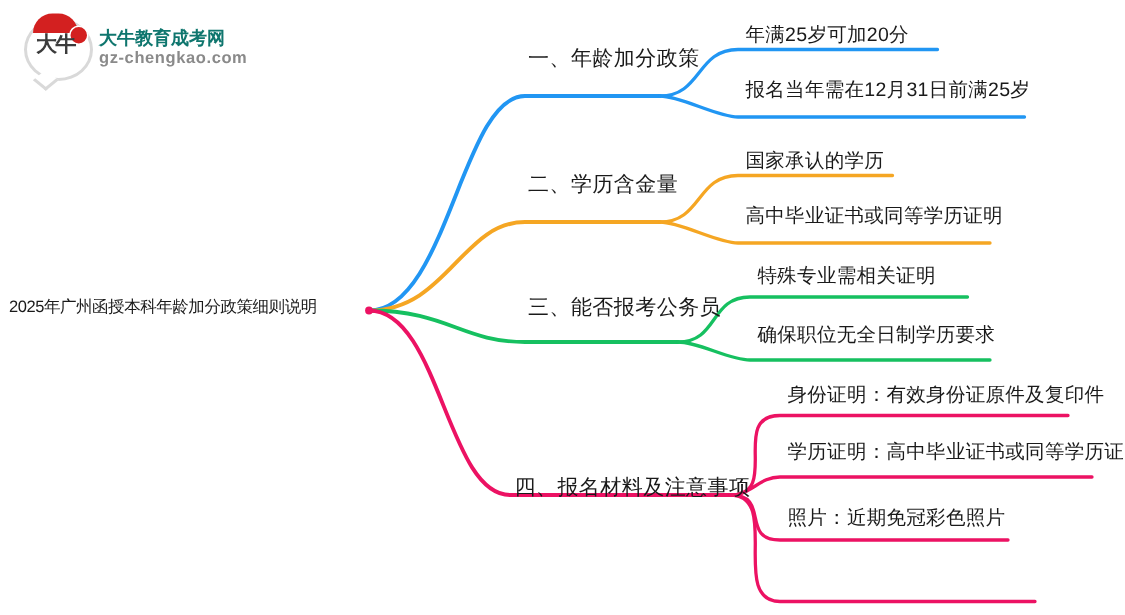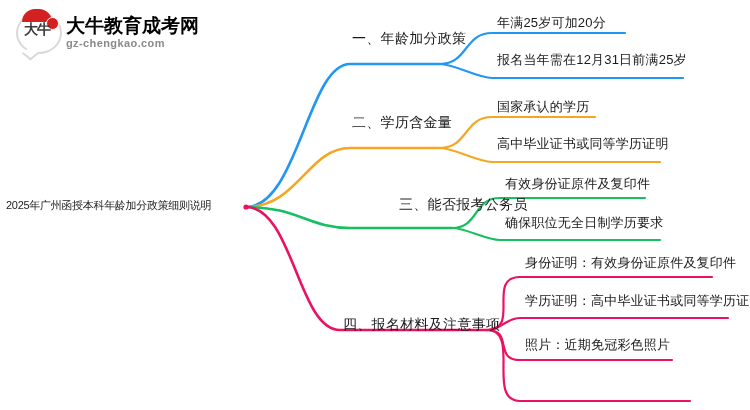--- a/index.html
+++ b/index.html
@@ -103,23 +103,23 @@
     line-height: 15px;
     white-space: nowrap;
   }
   .logo-text {
     display: flex;
     flex-direction: column;
     justify-content: center;
     line-height: 1;
   }
   .logo-title {
-    font-size: 19px;
+    font-size: 12px;
     font-weight: bold;
-    color: #000000;
+    color: #0f766e;
     letter-spacing: 0px;
     white-space: nowrap;
   }
   .logo-sub {
     margin-top: 3px;
     font-size: 11px;
     font-weight: bold;
     color: #8a8a8a;
     letter-spacing: 0.4px;
     white-space: nowrap;
@@ -184,22 +184,22 @@
   <div class="node node-root" style="left:6px; top:200px;">2025年广州函授本科年龄加分政策细则说明</div>
 
   <div class="node node-branch" style="left:352px; top:31px;">一、年龄加分政策</div>
   <div class="node node-leaf" style="left:497px; top:16px;">年满25岁可加20分</div>
   <div class="node node-leaf" style="left:497px; top:53px;">报名当年需在12月31日前满25岁</div>
 
   <div class="node node-branch" style="left:352px; top:115px;">二、学历含金量</div>
   <div class="node node-leaf" style="left:497px; top:100px;">国家承认的学历</div>
   <div class="node node-leaf" style="left:497px; top:137px;">高中毕业证书或同等学历证明</div>
 
-  <div class="node node-branch" style="left:352px; top:197px;margin-left:47px;">三、能否报考公务员</div>
-  <div class="node node-leaf" style="left:505px; top:177px;">有效身份证原件及复印件</div>
+  <div class="node node-branch" style="left:352px; top:197px;">三、能否报考公务员</div>
+  <div class="node node-leaf" style="left:505px; top:177px;">特殊专业需相关证明</div>
   <div class="node node-leaf" style="left:505px; top:216px;">确保职位无全日制学历要求</div>
 
   <div class="node node-branch" style="left:343px; top:317px;">四、报名材料及注意事项</div>
   <div class="node node-leaf" style="left:525px; top:256px;">身份证明：有效身份证原件及复印件</div>
   <div class="node node-leaf" style="left:525px; top:294px;">学历证明：高中毕业证书或同等学历证明</div>
   <div class="node node-leaf" style="left:525px; top:338px;">照片：近期免冠彩色照片</div>
 
 </div>
 
 </body></html>

